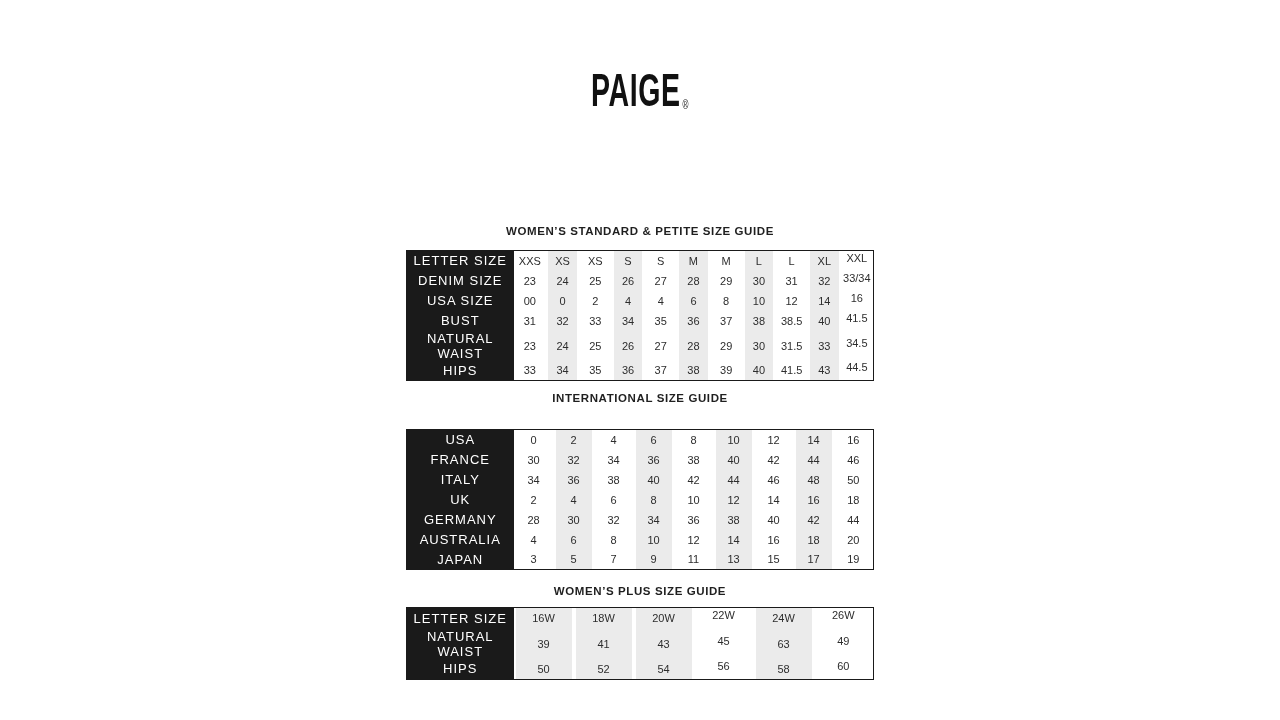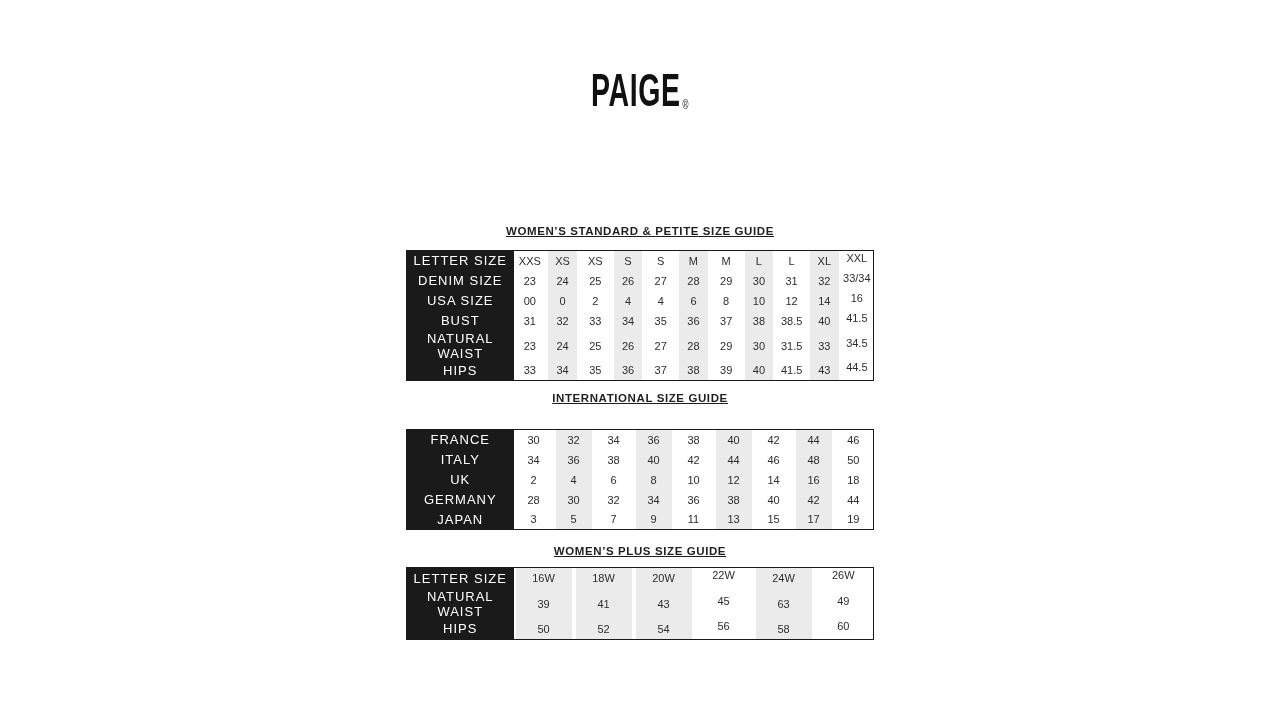--- a/index.html
+++ b/index.html
@@ -33,21 +33,20 @@
   }
   .logo-reg{
     font-size:13px;line-height:1;margin-left:3px;margin-bottom:-1px;
     color:var(--logo-color);
   }
   .sheet{width:468px;margin:0 auto;}
   .guide-title{
     text-align:center;font-size:11.5px;font-weight:bold;
     letter-spacing:0.6px;color:var(--title-text);
     line-height:14px;
-    text-decoration:underline;
   }
   .title-standard{margin:114px 0 12px 0;}
   .title-intl{margin:10px 0 24px 0;}
   .title-plus{margin:14px 0 9px 0;}
   table.guide{
     border-collapse:collapse;table-layout:fixed;width:468px;
     border:1px solid var(--border);
   }
   table.guide th{
     width:107px;background:var(--header-bg);color:var(--header-text);
@@ -176,20 +175,32 @@
             </tr>
           </tbody>
       </table>
     </section>
 
     <section>
       <h2 class="guide-title title-intl">INTERNATIONAL SIZE GUIDE</h2>
       <table class="guide t-intl">
         <tbody>
             <tr>
+              <th>USA</th>
+              <td><span>0</span></td>
+              <td><span>2</span></td>
+              <td><span>4</span></td>
+              <td><span>6</span></td>
+              <td><span>8</span></td>
+              <td><span>10</span></td>
+              <td><span>12</span></td>
+              <td><span>14</span></td>
+              <td><span>16</span></td>
+            </tr>
+            <tr>
               <th>FRANCE</th>
               <td><span>30</span></td>
               <td><span>32</span></td>
               <td><span>34</span></td>
               <td><span>36</span></td>
               <td><span>38</span></td>
               <td><span>40</span></td>
               <td><span>42</span></td>
               <td><span>44</span></td>
               <td><span>46</span></td>
@@ -222,20 +233,32 @@
               <th>GERMANY</th>
               <td><span>28</span></td>
               <td><span>30</span></td>
               <td><span>32</span></td>
               <td><span>34</span></td>
               <td><span>36</span></td>
               <td><span>38</span></td>
               <td><span>40</span></td>
               <td><span>42</span></td>
               <td><span>44</span></td>
+            </tr>
+            <tr>
+              <th>AUSTRALIA</th>
+              <td><span>4</span></td>
+              <td><span>6</span></td>
+              <td><span>8</span></td>
+              <td><span>10</span></td>
+              <td><span>12</span></td>
+              <td><span>14</span></td>
+              <td><span>16</span></td>
+              <td><span>18</span></td>
+              <td><span>20</span></td>
             </tr>
             <tr>
               <th>JAPAN</th>
               <td><span>3</span></td>
               <td><span>5</span></td>
               <td><span>7</span></td>
               <td><span>9</span></td>
               <td><span>11</span></td>
               <td><span>13</span></td>
               <td><span>15</span></td>

